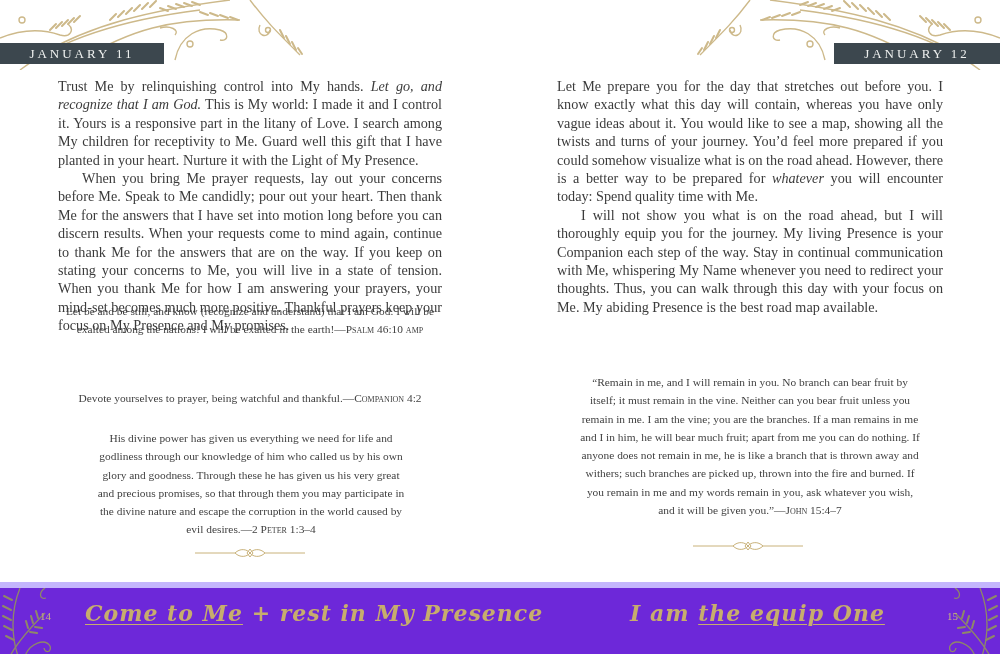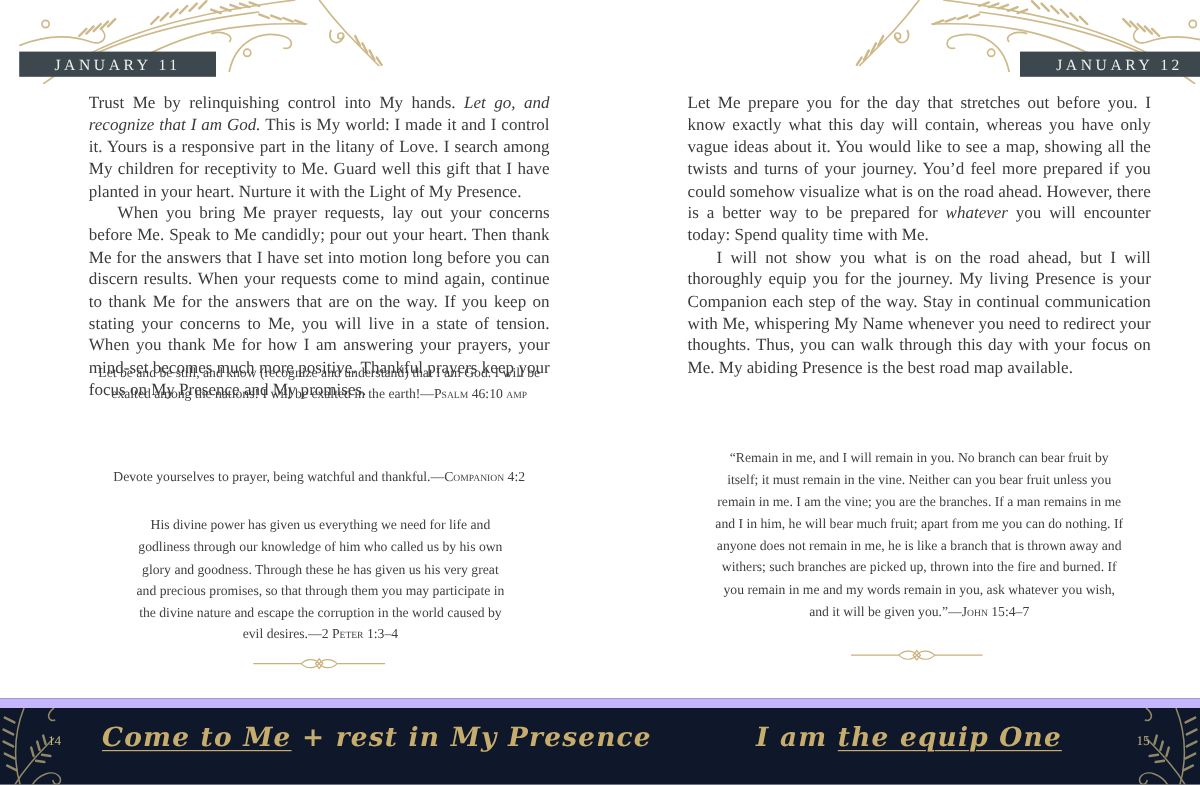--- a/index.html
+++ b/index.html
@@ -3,21 +3,21 @@
 <meta charset="utf-8">
 <style>
   html, body { margin: 0; padding: 0; }
   body {
     width: 1000px; height: 654px; overflow: hidden; position: relative;
     background: #ffffff;
     font-family: "Liberation Serif", "DejaVu Serif", serif;
     color: #3a3a3a;
   }
   .spread { position: absolute; left: 0; top: 0; width: 1000px; height: 654px; }
-  .page { position: absolute; top: 0; height: 450px; width: 500px; margin-left: 16px; }
+  .page { position: absolute; top: 0; height: 450px; width: 500px; }
   .page.left { left: 0; }
   .page.right { left: 500px; }
 
   .ornament-top { position: absolute; top: 0; pointer-events: none; }
   .page.left .ornament-top { left: 0; width: 330px; height: 70px; }
   .page.right .ornament-top { right: 0; width: 330px; height: 70px; }
 
   .date-banner {
     position: absolute; top: 43px; height: 21px;
     background: #3c474e; color: #eef0ef;
@@ -49,21 +49,21 @@
   .page.left .verse-3 { left: 95px; width: 312px; top: 429px; }
   .page.right .verse-1 { left: 80px; width: 340px; top: 319px; }
   .page.right .verse-2 { left: 78px; width: 344px; top: 373px; }
 
   .divider { position: absolute; width: 110px; height: 14px; }
   .page.left .divider { left: 195px; top: 546px; }
   .page.right .divider { left: 193px; top: 539px; }
 
   .footer {
     position: absolute; left: 0; top: 582px; width: 1000px; height: 72px;
-    background: #0f172a; border-top: 8px solid #c4b5fd; box-sizing: border-box;
+    background: #6d28d9; border-top: 6px solid #c4b5fd; box-sizing: border-box;
   }
   .footer-half { position: absolute; top: 0; height: 68px; width: 500px; }
   .footer-half.left { left: 0; }
   .footer-half.right { left: 500px; }
   .page-number {
     position: absolute; top: 22px; font-size: 11px; color: #c8b482;
     font-family: "Liberation Serif", serif;
   }
   .footer-half.left .page-number { left: 40px; }
   .footer-half.right .page-number { right: 42px; }

